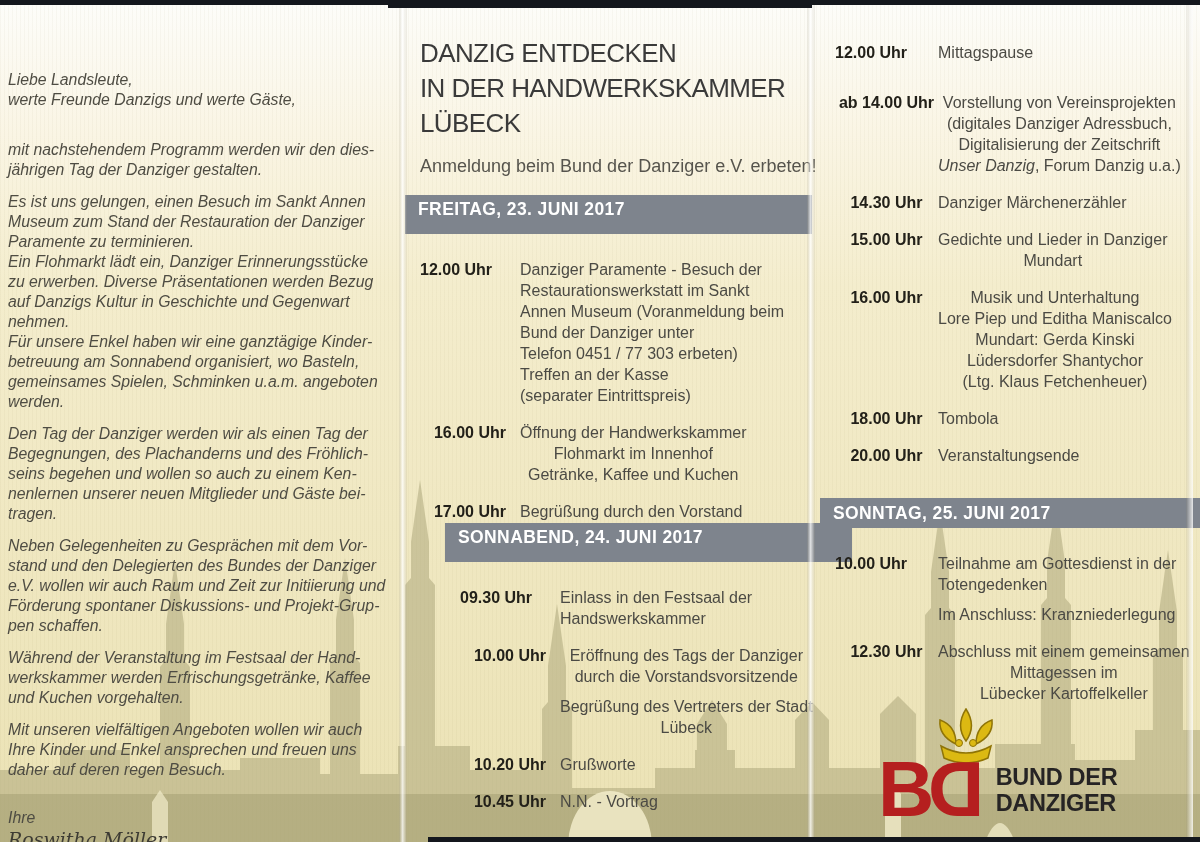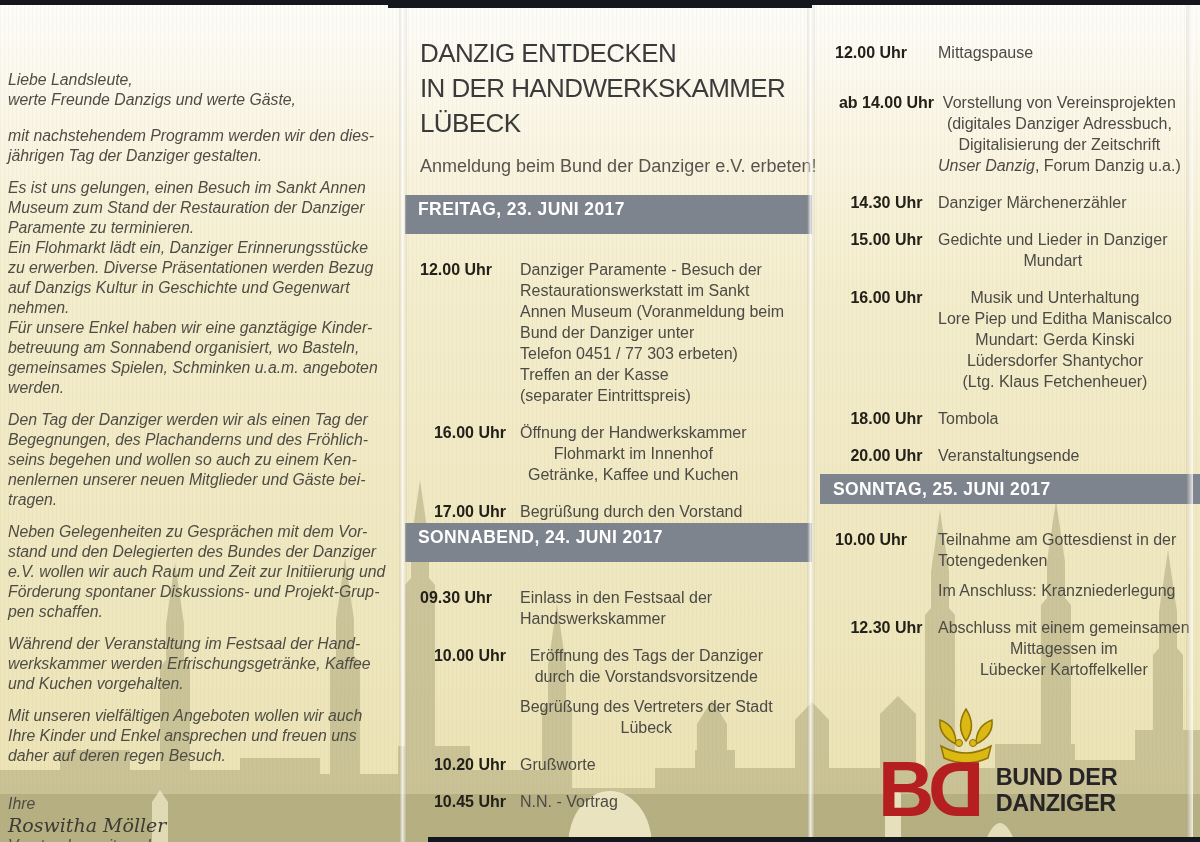--- a/index.html
+++ b/index.html
@@ -25,38 +25,38 @@
   #fold-1 { left:399px; }
   #fold-2 { left:807px; }
   #fold-3 { left:1186px; width:7px; background: linear-gradient(90deg, rgba(90,80,45,0.10), rgba(255,255,255,0.8)); }
 
   #skyline { position:absolute; left:0; bottom:0; z-index:0; pointer-events:none; }
 
   
   #left-text { position:absolute; left:8px; top:70px; width:392px; z-index:2;
     font-style:italic; font-size:15.8px; line-height:20px; color:#4e4c43; }
   #left-text .para { margin-bottom:12px; }
-  #left-text .para:first-child { margin-bottom:16px;font-style:italic; }
+  #left-text .para:first-child { margin-bottom:30px;font-style:italic; }
   #left-text .pline { white-space:nowrap; }
   .closing { margin-top:28px; }
   .sig-name { font-family:"DejaVu Serif", serif; font-style:italic; font-size:19px; line-height:22px; color:#3d3b33; }
 
   
   #mid-title { position:absolute; left:420px; top:36px; z-index:2;
     font-size:26px; line-height:35px; letter-spacing:-0.6px; color:#3a3a3a; white-space:nowrap; }
   #mid-subtitle { position:absolute; left:420px; top:156px; z-index:2;
     font-size:18px; color:#56544d; white-space:nowrap; }
 
   .day-sec { position:absolute; z-index:2; }
   #mid-sec-freitag   { left:405px; top:195px; width:407px; }
-  #mid-sec-sonnabend { left:405px; top:523px; width:407px; }
+  #mid-sec-sonnabend { left:405px; top:523px; width:407px;padding-left:40px; }
   #right-sec-sonntag { left:820px; top:474px; width:380px; }
   .day-bar { background:#7e848d; height:39px; line-height:28px; padding-left:13px;
     color:#ffffff; font-weight:bold; font-size:17.5px; letter-spacing:0.4px; white-space:nowrap; }
-  #right-sec-sonntag .day-bar { height:30px; line-height:30px; }
+  #right-sec-sonntag .day-bar { height:30px; line-height:30px;margin-top:24px; }
 
   .events { padding:25px 6px 0 15px; }
   #right-top-events { position:absolute; left:835px; top:42px; width:362px; z-index:2; }
   #right-top-events .events { padding:0; }
   .event { display:flex; }
   .event + .event { margin-top:16px;text-align:center; }
   #right-top-events .event:nth-child(2) { margin-top:29px; }
   .time { flex:none; width:100px; font-weight:bold; font-size:16px; line-height:21px; color:#222019; white-space:nowrap; }
   #right-top-events .time, #right-sec-sonntag .time { width:103px; }
   .desc { font-size:16px; line-height:21px; color:#4b4a44; }

